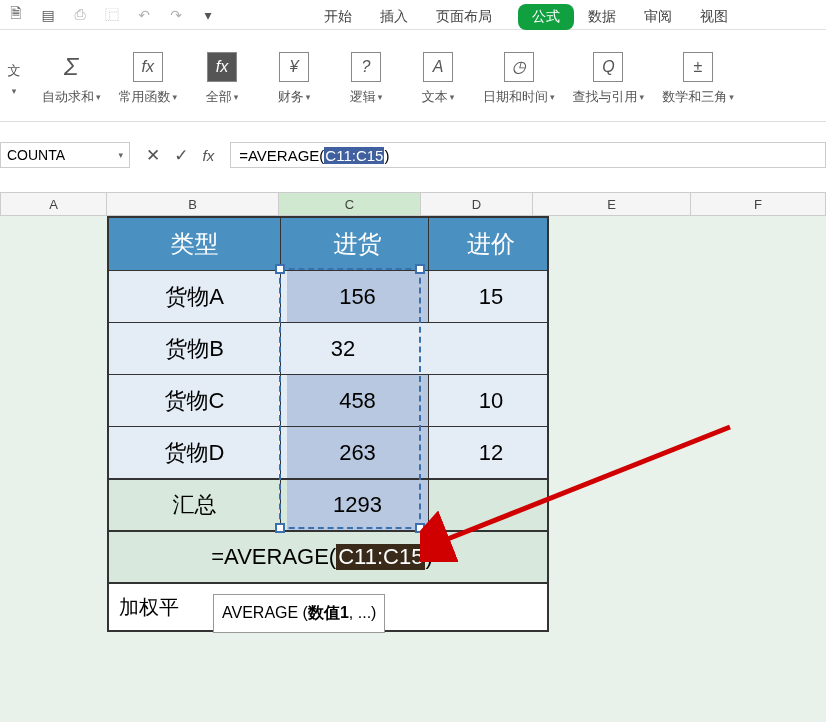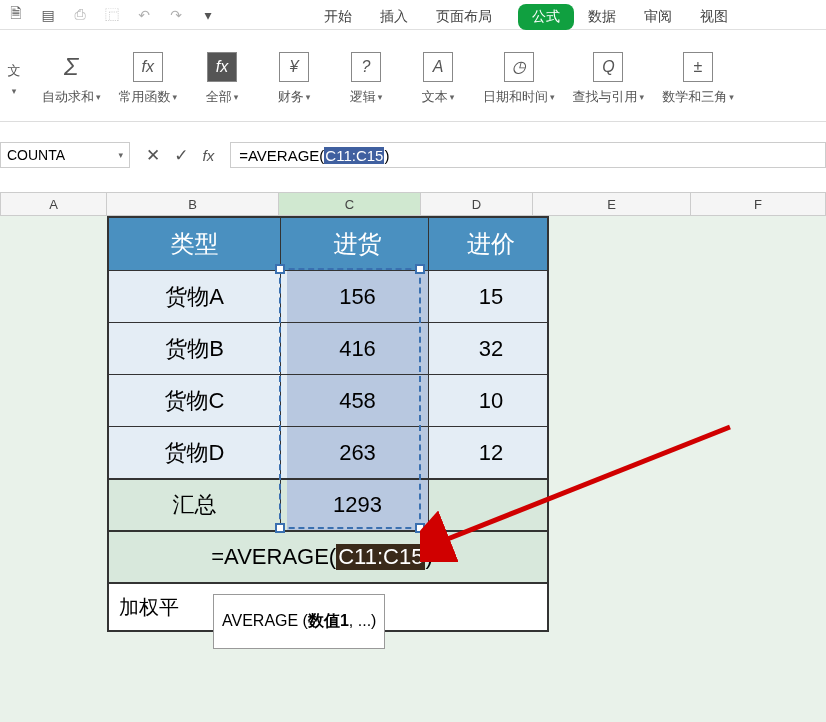--- a/index.html
+++ b/index.html
@@ -58,21 +58,21 @@
 .drow.avg .avgcell{width:426px;display:flex;align-items:center;justify-content:center;font-family:"Courier New",monospace;font-size:22px;}
 .drow.avg .avgcell .asel{background:#3a2a1a;color:#fff;padding:0 2px;}
 .drow.wavg{background:#fff;border-top:2px solid #333;height:48px;}
 .drow.wavg .wcell{width:426px;display:flex;align-items:center;padding-left:10px;font-family:"SimSun",serif;font-size:20px;}
 
 
 .marquee{position:absolute;border:2px dashed #3a70b0;pointer-events:none;}
 .handle{position:absolute;width:10px;height:10px;background:#fff;border:2px solid #3a70b0;}
 
 
-.tooltip{position:absolute;background:#fff;border:1px solid #999;padding:16px 8px;font-family:"Courier New","SimSun",monospace;font-size:16px;}
+.tooltip{position:absolute;background:#fff;border:1px solid #999;padding:8px 8px;font-family:"Courier New","SimSun",monospace;font-size:16px;}
 .tooltip .arg{font-weight:bold;}
 
 
 .arrow{position:absolute;pointer-events:none;}
 
 </style>
 </head>
 <body>
 
 <div class="qab">
@@ -202,21 +202,20 @@
       <div class="dcell dc-c">进货</div>
       <div class="dcell dc-d">进价</div>
     </div>
     <div class="drow data">
       <div class="dcell dc-b">货物A</div>
       <div class="dcell dc-c">156</div>
       <div class="dcell dc-d">15</div>
     </div>
     <div class="drow data">
       <div class="dcell dc-b">货物B</div>
-      <div class="dcell dc-c">416</div>
       <div class="dcell dc-d">32</div>
     </div>
     <div class="drow data">
       <div class="dcell dc-b">货物C</div>
       <div class="dcell dc-c">458</div>
       <div class="dcell dc-d">10</div>
     </div>
     <div class="drow data">
       <div class="dcell dc-b">货物D</div>
       <div class="dcell dc-c">263</div>

